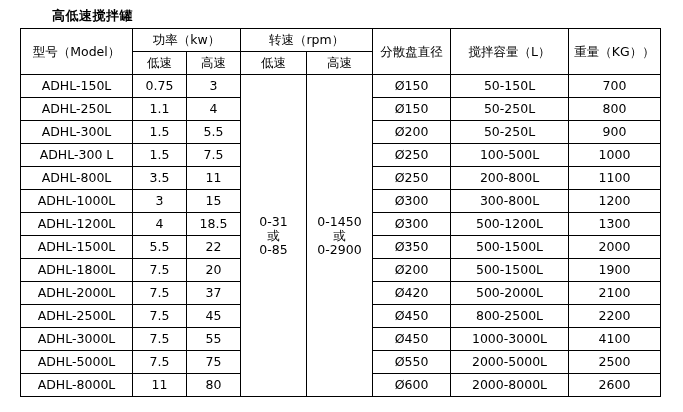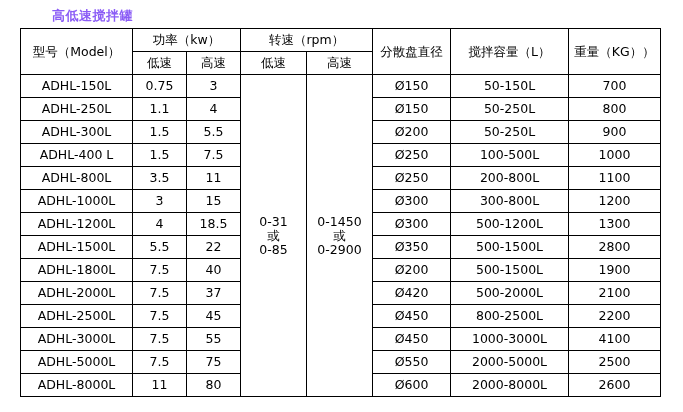--- a/index.html
+++ b/index.html
@@ -15,21 +15,21 @@
     overflow: hidden;
   }
   .page {
     position: relative;
     width: 683px;
     height: 412px;
     box-sizing: border-box;
     padding: 6px 10px 0 10px;
   }
   .title {
-    color: #8b5cf6;
+    color: #000000;
     font-size: 13px;
     font-weight: bold;
     line-height: 16px;
     margin: 2px 0 4px 42px;
     letter-spacing: 0.5px;
   }
   table.spec {
     border-collapse: collapse;
     width: 640px;
     margin-left: 10px;
@@ -135,21 +135,21 @@
       <tr>
         <td class="model-col">ADHL-300L</td>
         <td>1.5</td>
         <td>5.5</td>
         <td>Ø200</td>
         <td>50-250L</td>
         <td>900</td>
       </tr>
 
       <tr>
-        <td class="model-col">ADHL-400 L</td>
+        <td class="model-col">ADHL-300 L</td>
         <td>1.5</td>
         <td>7.5</td>
         <td>Ø250</td>
         <td>100-500L</td>
         <td>1000</td>
       </tr>
 
       <tr>
         <td class="model-col">ADHL-800L</td>
         <td>3.5</td>
@@ -176,27 +176,27 @@
         <td>500-1200L</td>
         <td>1300</td>
       </tr>
 
       <tr>
         <td class="model-col">ADHL-1500L</td>
         <td>5.5</td>
         <td>22</td>
         <td>Ø350</td>
         <td>500-1500L</td>
-        <td>2800</td>
+        <td>2000</td>
       </tr>
 
       <tr>
         <td class="model-col">ADHL-1800L</td>
         <td>7.5</td>
-        <td>40</td>
+        <td>20</td>
         <td>Ø200</td>
         <td>500-1500L</td>
         <td>1900</td>
       </tr>
 
       <tr>
         <td class="model-col">ADHL-2000L</td>
         <td>7.5</td>
         <td>37</td>
         <td>Ø420</td>

